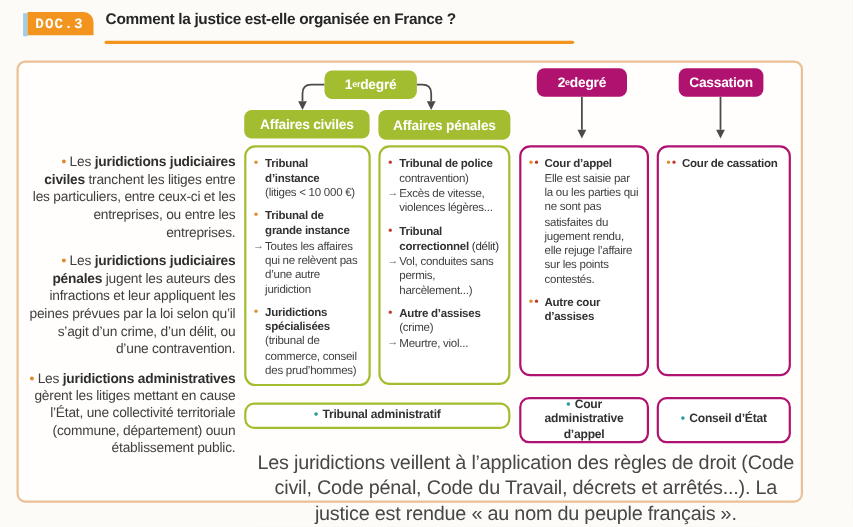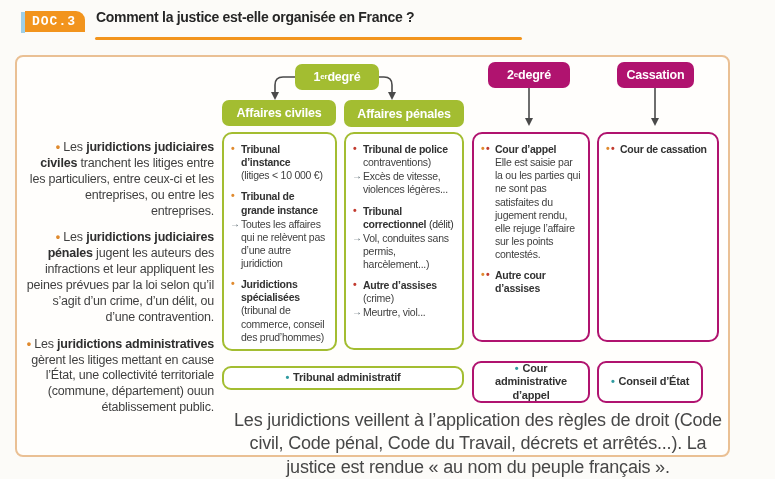--- a/index.html
+++ b/index.html
@@ -171,21 +171,21 @@
         <div class="n">(tribunal de commerce, conseil des prud’hommes)</div>
       </div>
     </div>
   </div>
 
   <div class="col greenb" style="left:344px;top:132px;width:120px;height:218px;">
     <div class="item">
       <div class="hd">
           <span class="blt r">•</span>
         <div class="t">Tribunal de police</div>
-        <div class="n">contraventions)</div>
+        <div class="n">contravention)</div>
       </div>
       <div class="al"><span class="arr">→</span><span>Excès de vitesse, violences légères...</span></div>
     </div>
     <div class="item">
       <div class="hd">
           <span class="blt r">•</span>
         <div class="t"><span>Tribunal correctionnel</span><span class="reg"> (délit)</span></div>
       </div>
       <div class="al"><span class="arr">→</span><span>Vol, conduites sans permis, harcèlement...)</span></div>
     </div>
@@ -226,19 +226,19 @@
       </div>
     </div>
   </div>
 
   <div class="bottom-box greenb" style="left:222px;top:366px;width:242px;height:24px;">
     <span><span class="blt t2">•</span><span>Tribunal administratif</span></span>
   </div>
   <div class="bottom-box magb" style="left:472px;top:361px;width:118px;height:42px;">
     <span><span class="blt t2">•</span><span>Cour administrative d’appel</span></span>
   </div>
-  <div class="bottom-box magb" style="left:597px;top:361px;width:106px;height:42px;">
+  <div class="bottom-box magb" style="left:597px;top:361px;width:122px;height:42px;">
     <span><span class="blt t2">•</span><span>Conseil d’État</span></span>
   </div>
 
   <div class="caption">Les juridictions veillent à l’application des règles de droit (Code civil, Code pénal, Code du Travail, décrets et arrêtés...). La justice est rendue « au nom du peuple français ».</div>
 
 </div>
 
 </body></html>

